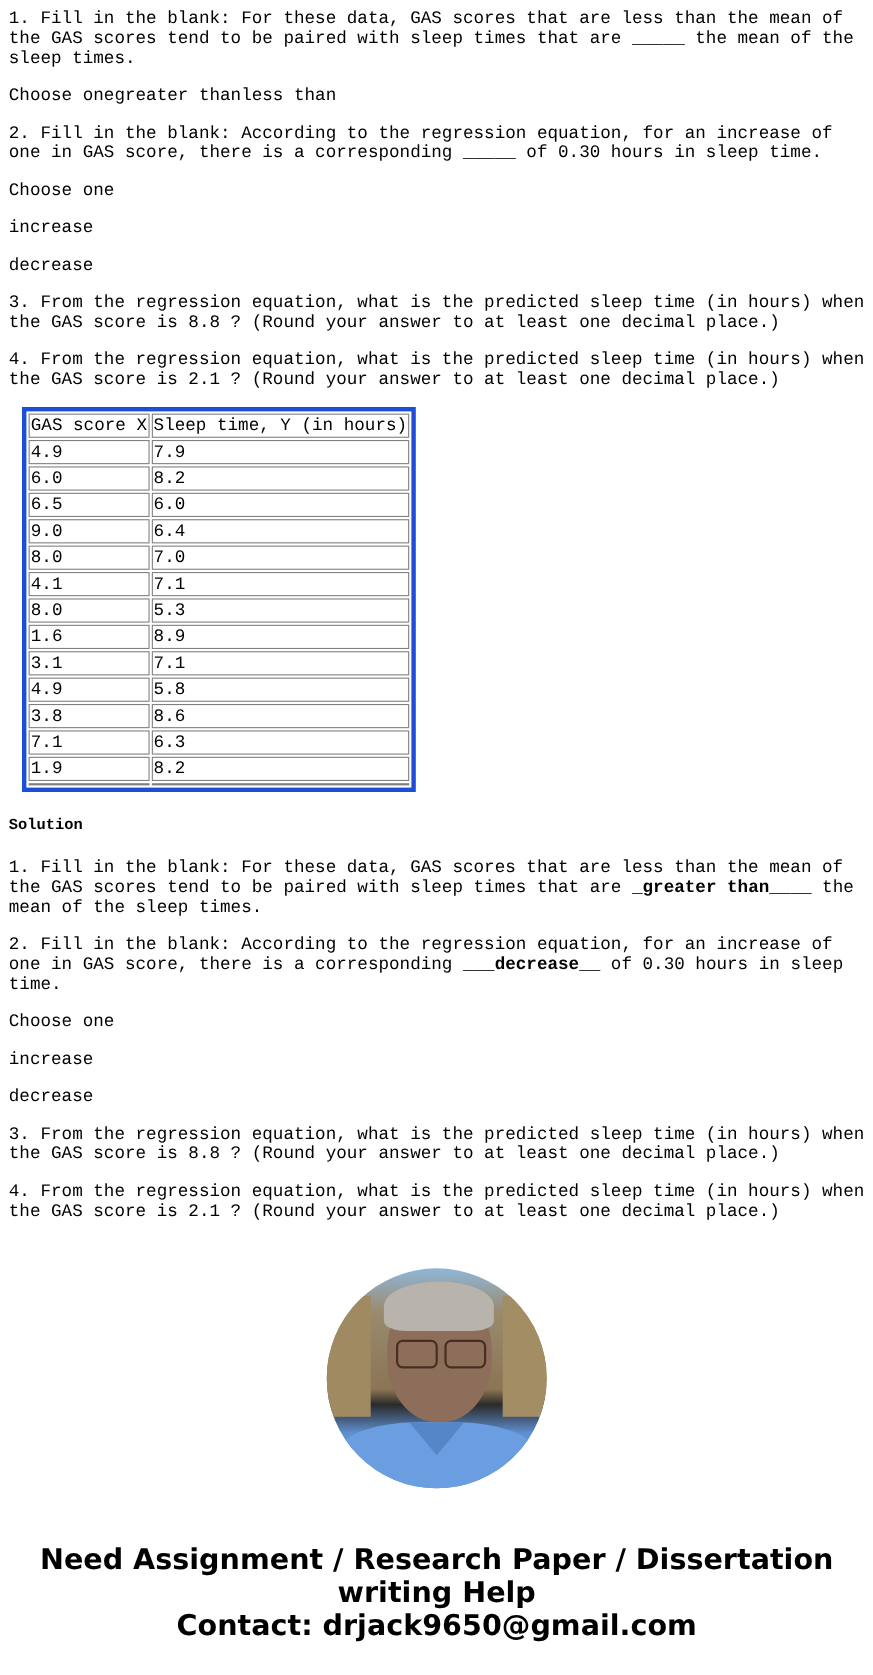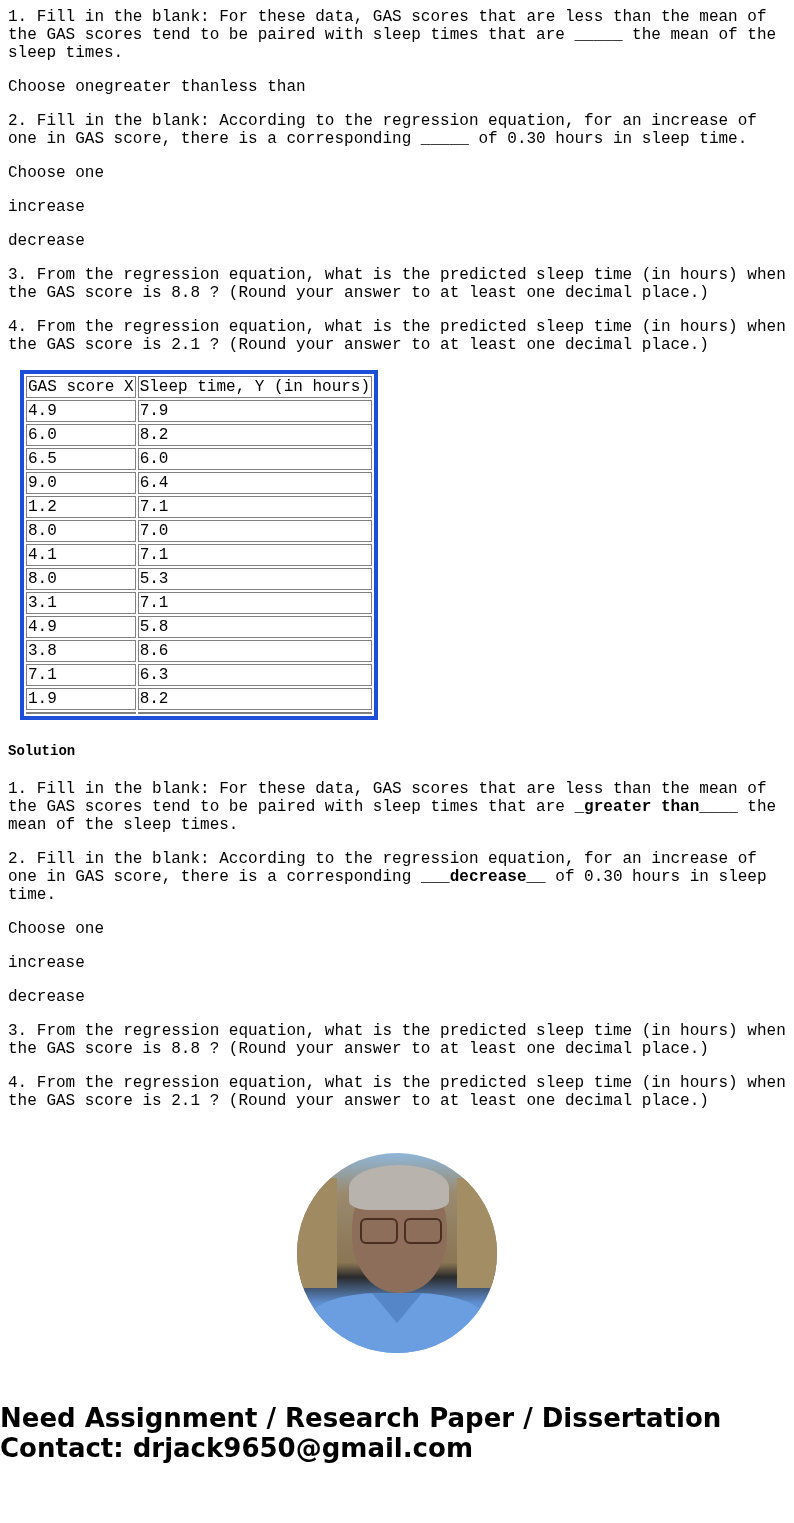--- a/index.html
+++ b/index.html
@@ -22,21 +22,21 @@
   }
   .avatar .wall-l { position:absolute; left:0; top:25px; width:40px; height:110px; background:#a08a62; }
   .avatar .wall-r { position:absolute; right:0; top:25px; width:40px; height:110px; background:#a38d65; }
   .avatar .head { position:absolute; left:55px; top:20px; width:95px; height:120px; border-radius: 45% 45% 48% 48%; background:#8d6e5a; }
   .avatar .hair { position:absolute; left:52px; top:12px; width:100px; height:45px; border-radius: 50% 50% 20% 20%; background:#b9b3ad; }
   .avatar .glasses-l { position:absolute; left:63px; top:65px; width:34px; height:22px; border:2px solid #4a2e20; border-radius:6px; }
   .avatar .glasses-r { position:absolute; left:107px; top:65px; width:34px; height:22px; border:2px solid #4a2e20; border-radius:6px; }
   .avatar .shirt { position:absolute; left:10px; top:140px; width:180px; height:70px; border-radius: 40% 40% 0 0; background:#6a9ee0; }
   .avatar .collar { position:absolute; left:75px; top:140px; width:50px; height:30px; background:#5586c8; clip-path: polygon(0 0, 100% 0, 50% 100%); }
   .footer {
-    position: absolute; left: 0; top: 1403px; width: 794px; text-align: left;
+    position: absolute; left: 0; top: 1403px; width: 794px; text-align: center;
     font-family: "DejaVu Sans", sans-serif; font-weight: bold; font-size: 26px; line-height: 30px;
   }
   .footer div { margin: 0; }
 </style>
 </head>
 <body>
 
 <div class="content">
   <p>1. Fill in the blank: For these data, GAS scores that are less than the mean of the GAS scores tend to be paired with sleep times that are _____ the mean of the sleep times.</p>
   <p>Choose onegreater thanless than</p>
@@ -63,34 +63,34 @@
         </tr>
       <tr>
           <td>6.5</td>
           <td>6.0</td>
         </tr>
       <tr>
           <td>9.0</td>
           <td>6.4</td>
         </tr>
       <tr>
-          <td>1.2</td>
-          <td>7.1</td>
-        </tr>
-      <tr>
           <td>8.0</td>
           <td>7.0</td>
         </tr>
       <tr>
           <td>4.1</td>
           <td>7.1</td>
         </tr>
       <tr>
           <td>8.0</td>
           <td>5.3</td>
+        </tr>
+      <tr>
+          <td>1.6</td>
+          <td>8.9</td>
         </tr>
       <tr>
           <td>3.1</td>
           <td>7.1</td>
         </tr>
       <tr>
           <td>4.9</td>
           <td>5.8</td>
         </tr>
       <tr>
@@ -129,14 +129,15 @@
   <div class="shirt"></div>
   <div class="collar"></div>
   <div class="head"></div>
   <div class="hair"></div>
   <div class="glasses-l"></div>
   <div class="glasses-r"></div>
 </div>
 
 <div class="footer">
   <div>Need Assignment / Research Paper / Dissertation</div>
+  <div>writing Help</div>
   <div>Contact: drjack9650@gmail.com</div>
 </div>
 
 </body></html>

